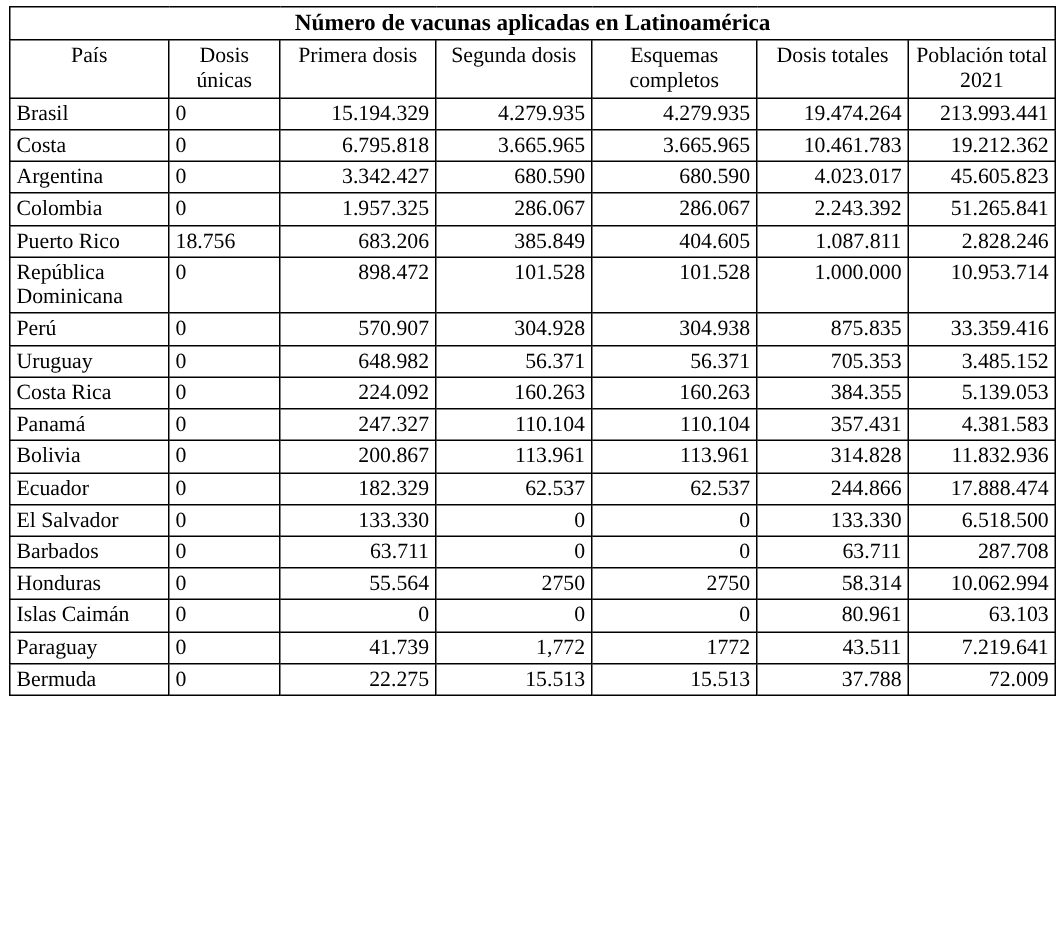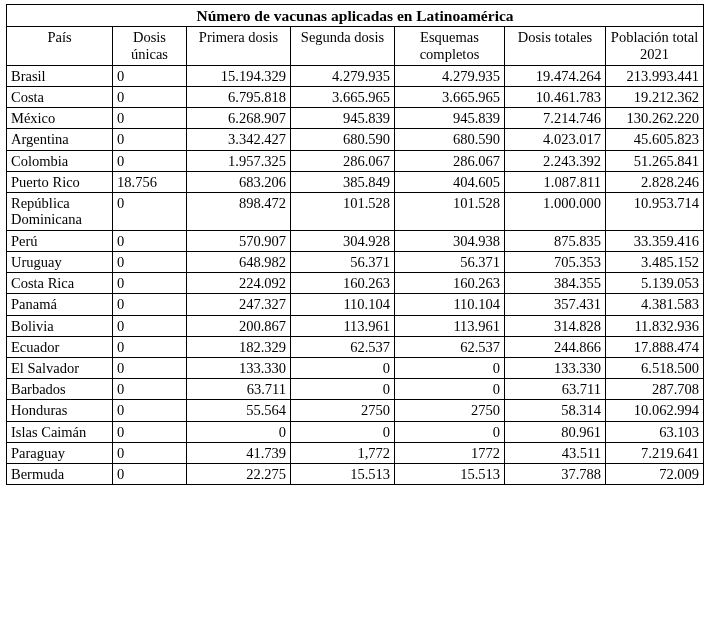--- a/index.html
+++ b/index.html
@@ -106,29 +106,20 @@
         <tr>
           <td class="country">Costa</td>
           <td class="zero-left">0</td>
           <td class="num">6.795.818</td>
           <td class="num">3.665.965</td>
           <td class="num">3.665.965</td>
           <td class="num">10.461.783</td>
           <td class="num">19.212.362</td>
         </tr>
         <tr>
-          <td class="country">México</td>
-          <td class="zero-left">0</td>
-          <td class="num">6.268.907</td>
-          <td class="num">945.839</td>
-          <td class="num">945.839</td>
-          <td class="num">7.214.746</td>
-          <td class="num">130.262.220</td>
-        </tr>
-        <tr>
           <td class="country">Argentina</td>
           <td class="zero-left">0</td>
           <td class="num">3.342.427</td>
           <td class="num">680.590</td>
           <td class="num">680.590</td>
           <td class="num">4.023.017</td>
           <td class="num">45.605.823</td>
         </tr>
         <tr>
           <td class="country">Colombia</td>

